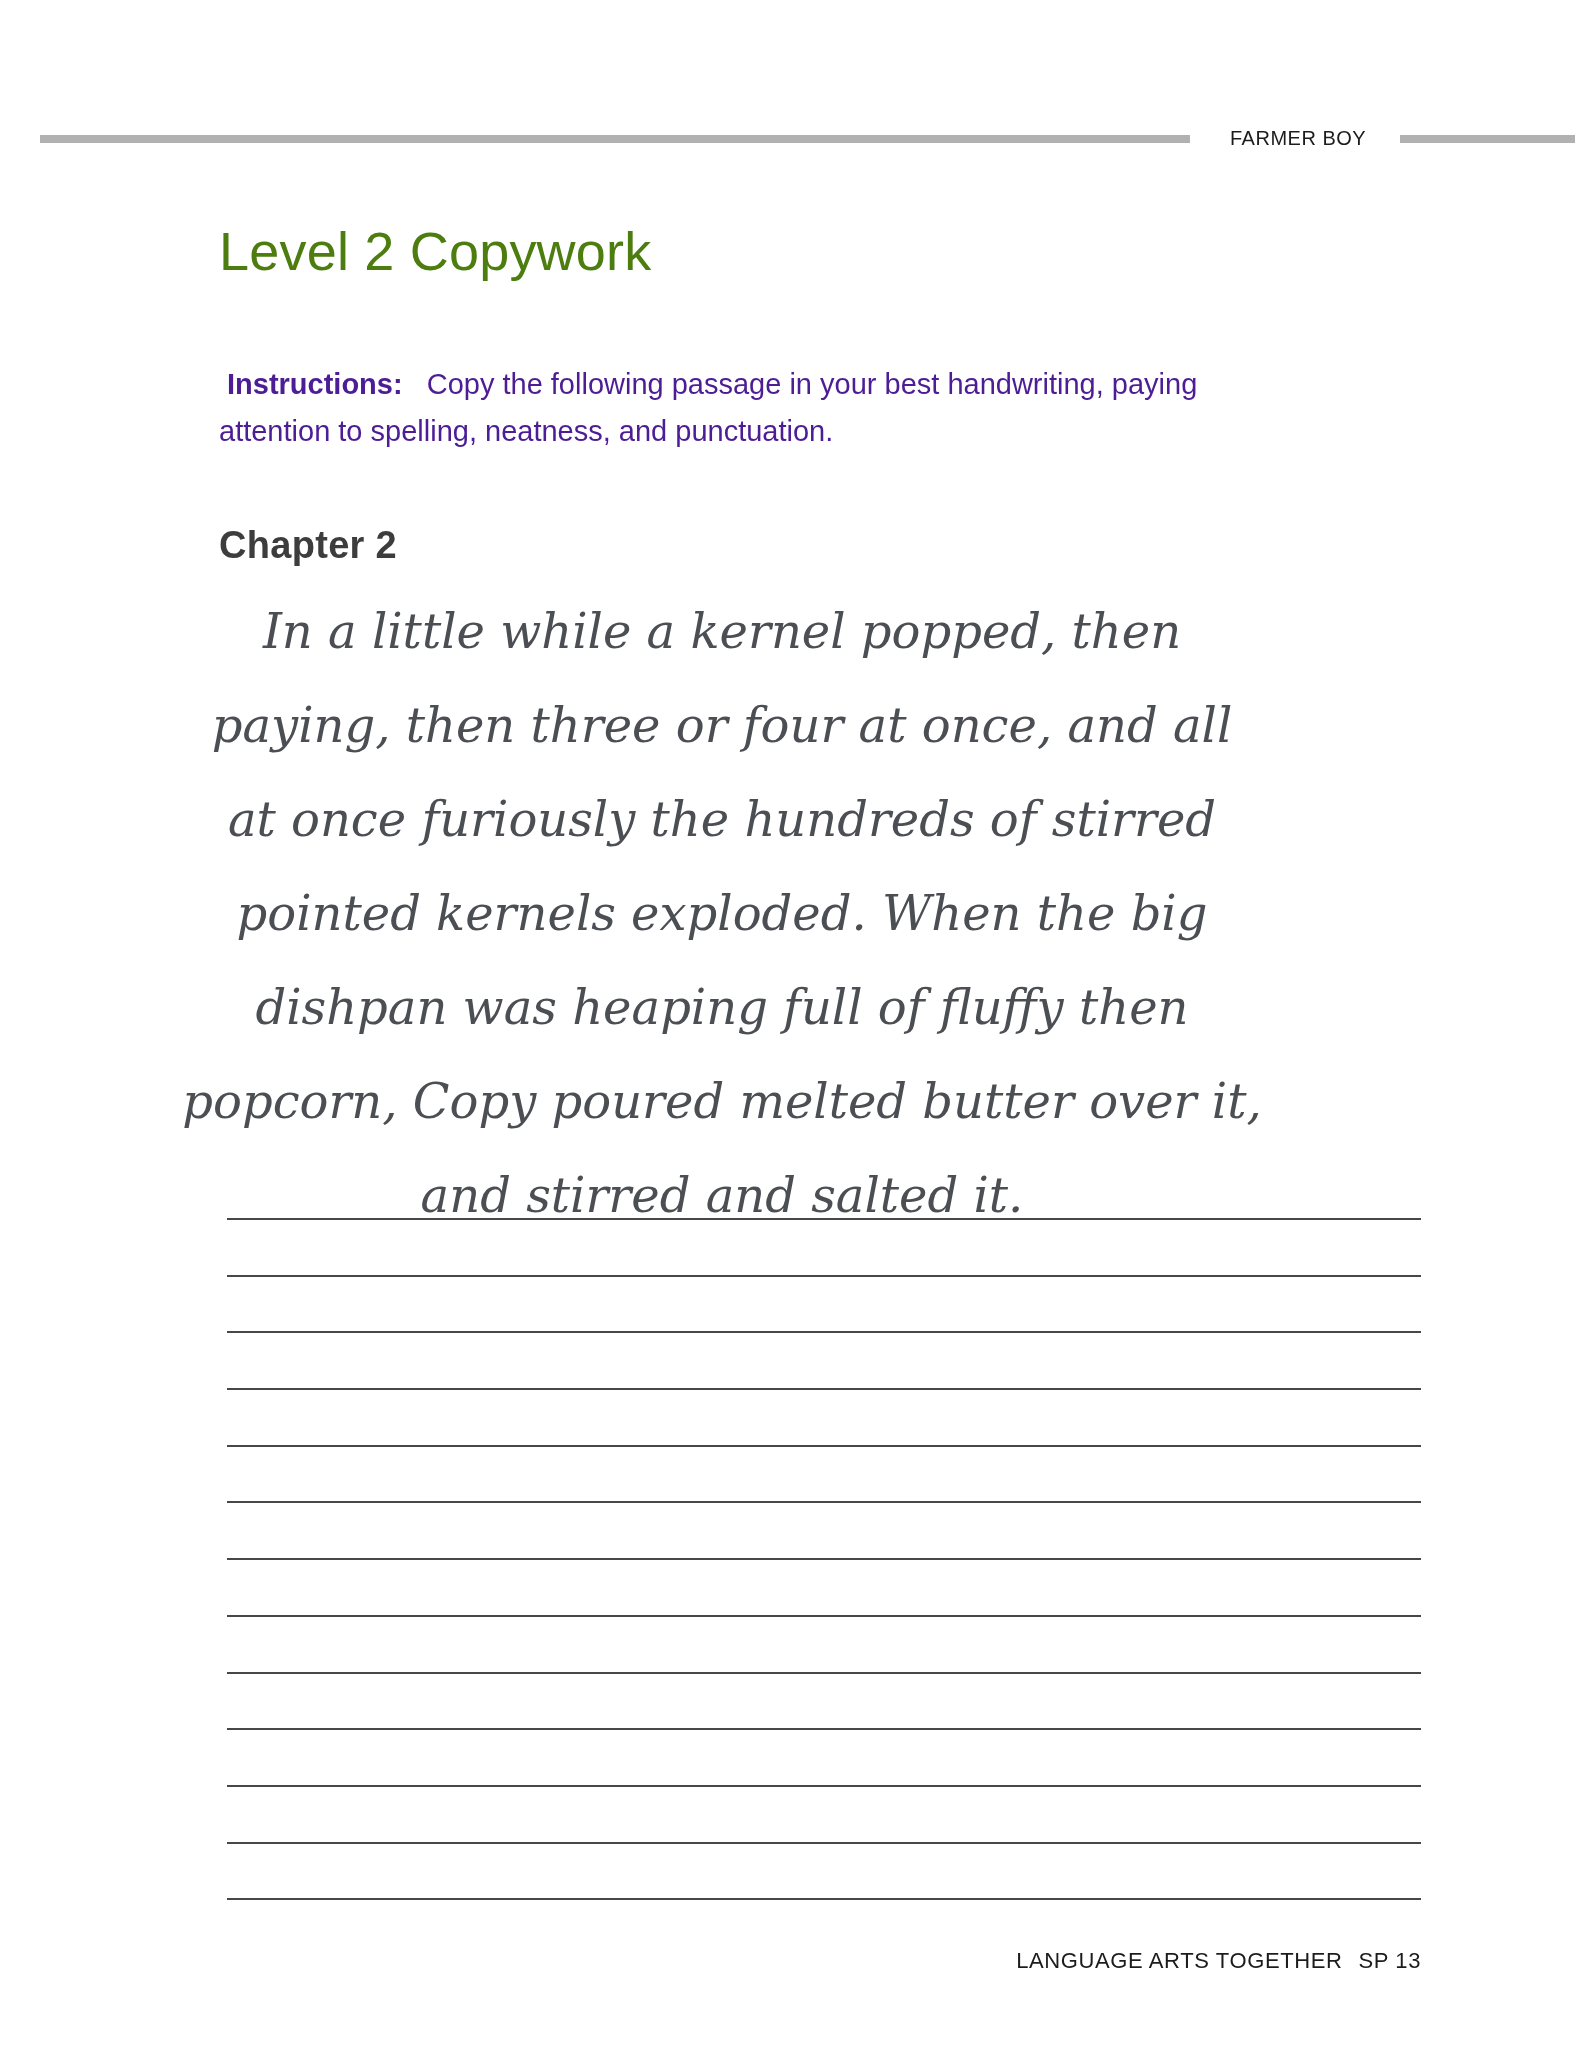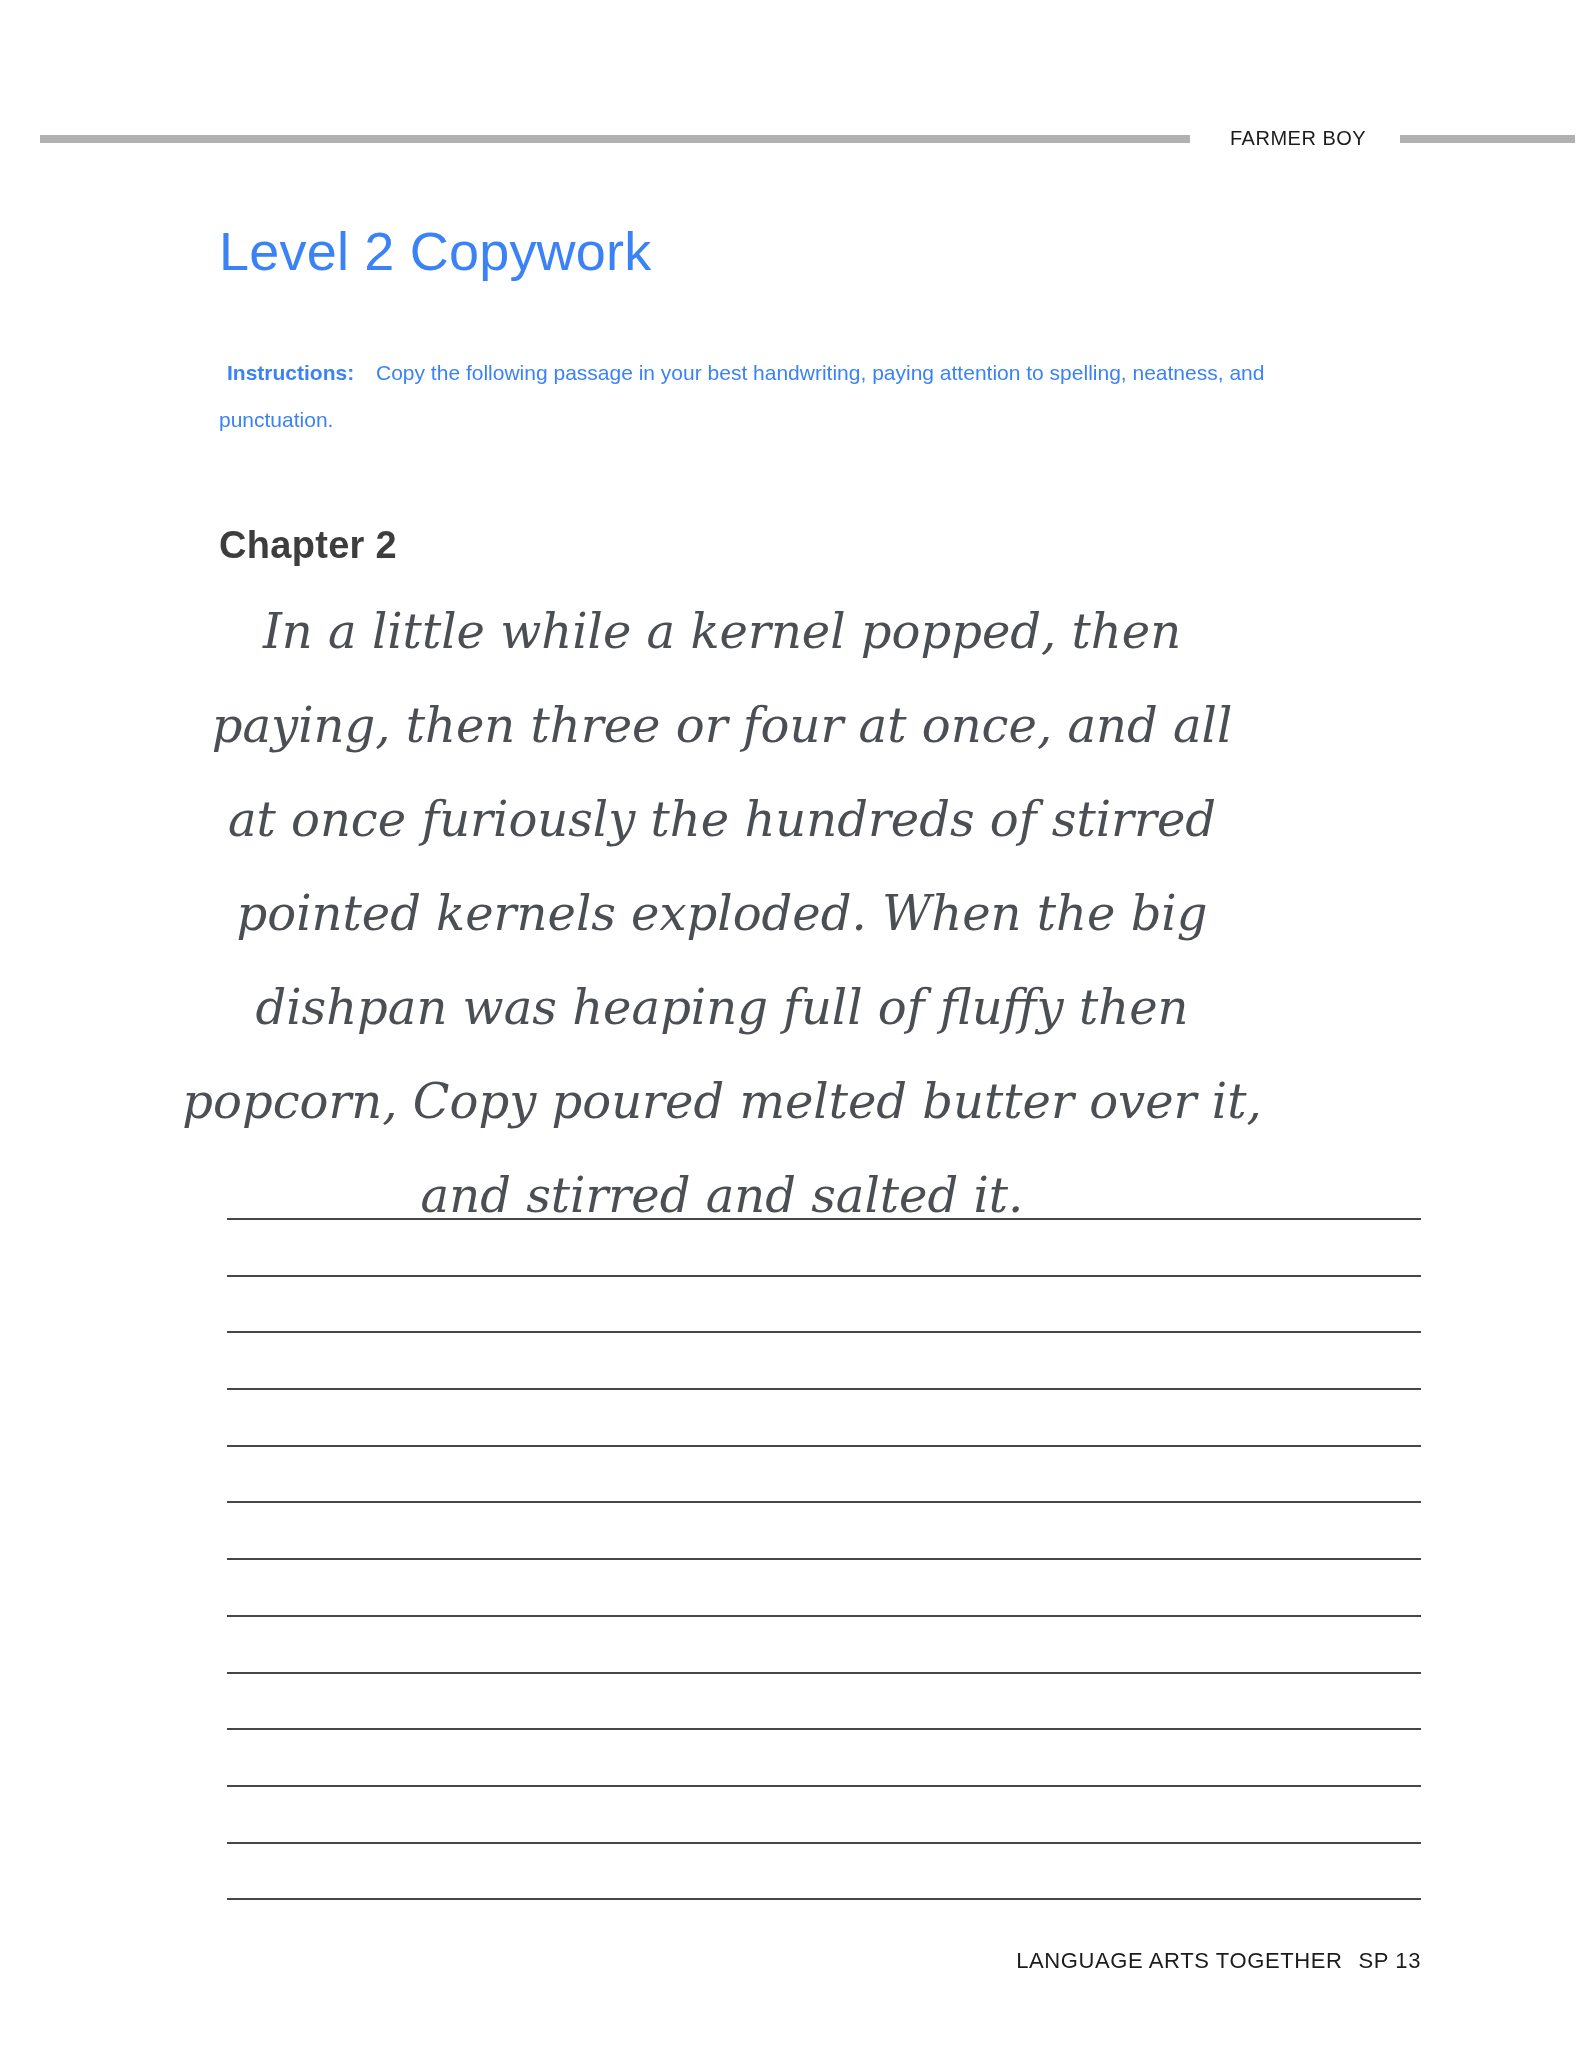--- a/index.html
+++ b/index.html
@@ -36,31 +36,31 @@
     white-space: nowrap;
   }
 
   
   .page-title {
     position: absolute;
     left: 187px; top: 188px;
     font-size: 54px;
     font-weight: 400;
     letter-spacing: 0.2px;
-    color: #3b82f6;
+    color: #4d7c0f;
   }
 
   
   .instructions {
     position: absolute;
-    left: 187px; top: 317px;
+    left: 187px; top: 329px;
     width: 1085px;
-    font-size: 21px;
+    font-size: 29px;
     line-height: 47px;
-    color: #3b82f6;
+    color: #4c1d95;
   }
   .instructions b { font-weight: 700; }
 
   
   .chapter-heading {
     position: absolute;
     left: 187px; top: 492px;
     font-size: 38px;
     font-weight: 700;
     color: #3d3d3d;

